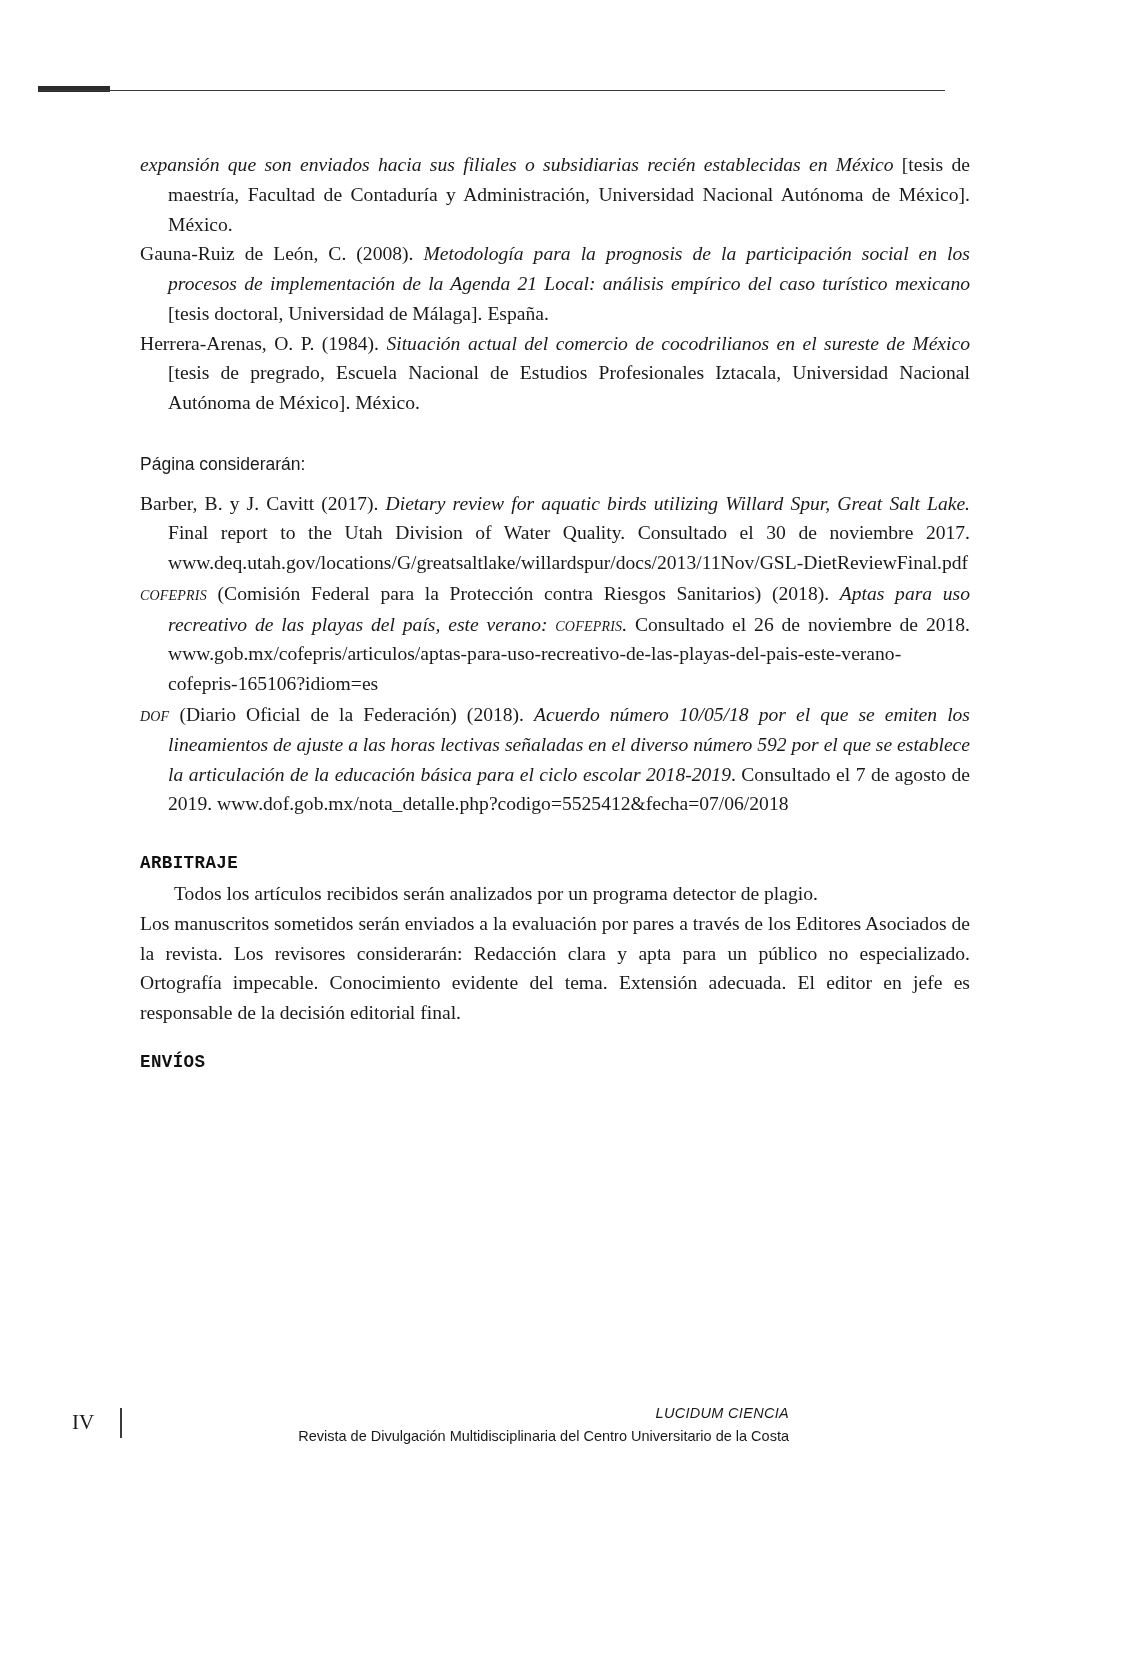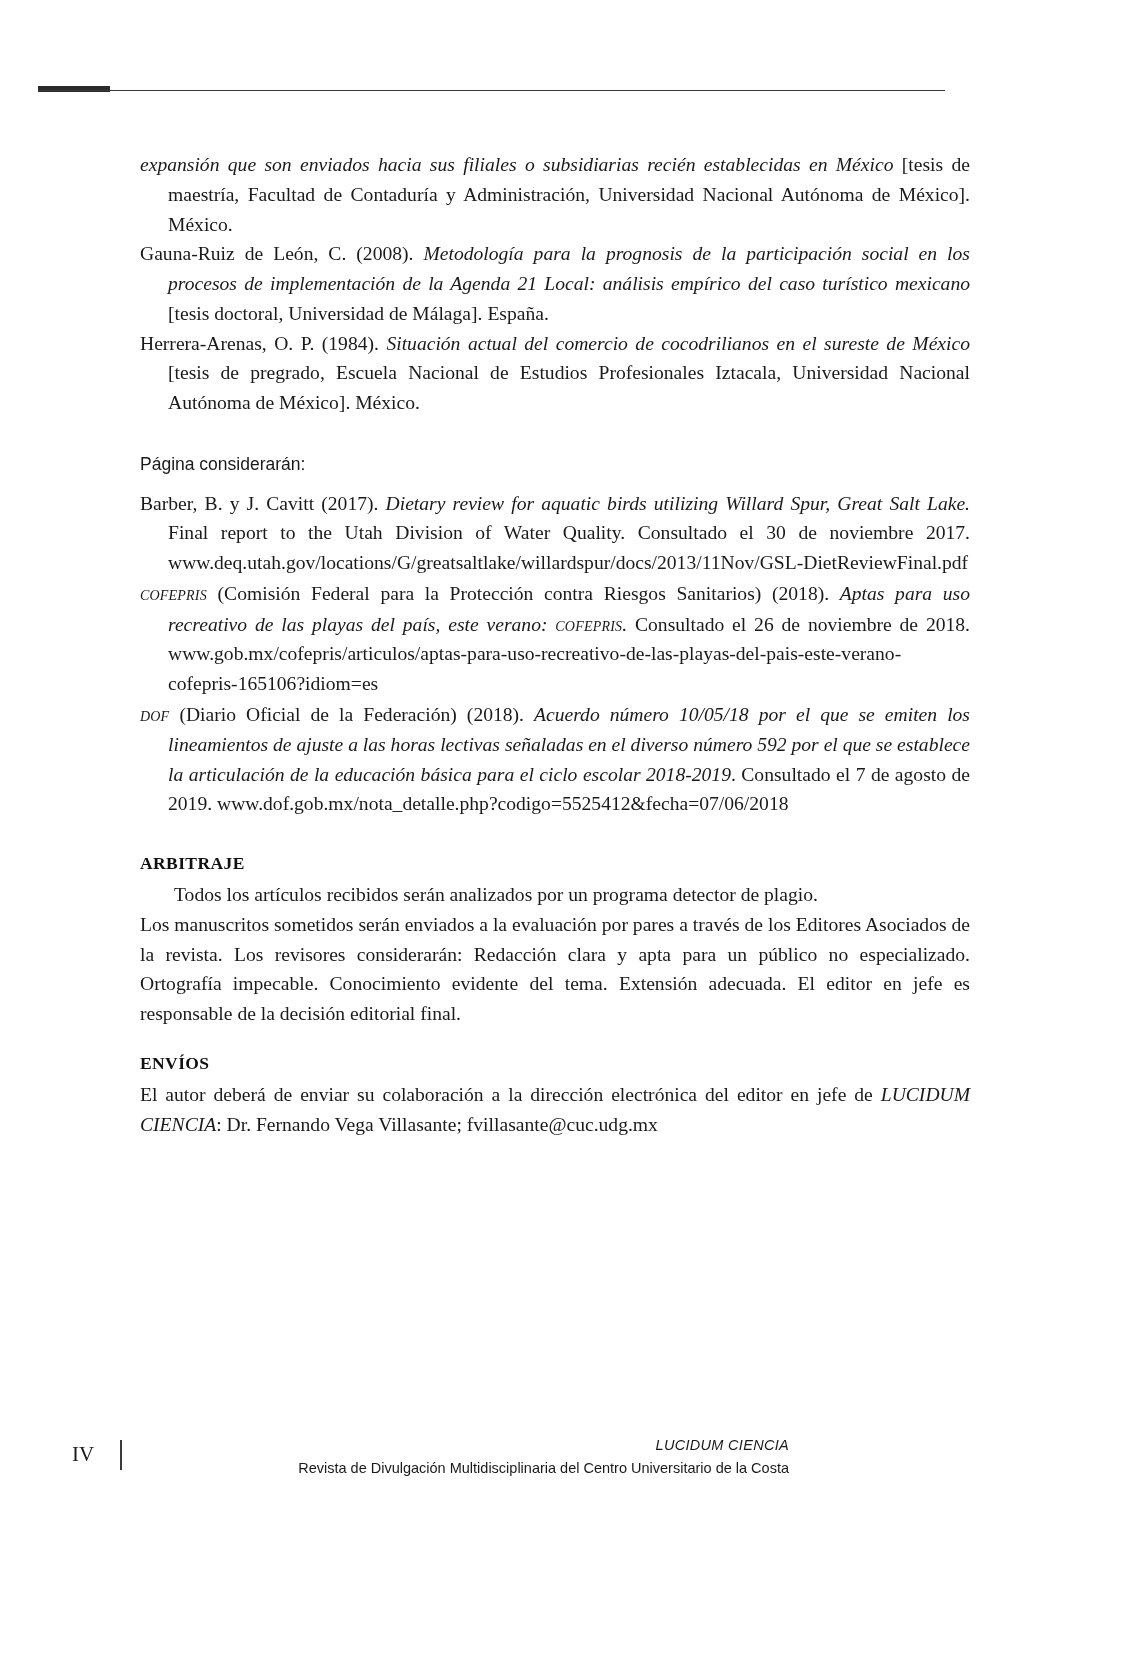--- a/index.html
+++ b/index.html
@@ -77,41 +77,41 @@
 
   .subhead-plain {
     font-family: "Liberation Sans", sans-serif;
     font-size: 17.5px;
     line-height: 1.4;
     margin: 0;
     color: #1a1a1a;
   }
 
   .section-head {
-    font-family: Liberation Serif, serif;
+    font-family: Liberation Mono, monospace;
     font-weight: bold;
     font-size: 17.5px;
     letter-spacing: .4px;
     margin: 0 0 6px 0;
     color: #111;
   }
 
   .body-para {
     font-size: 19.6px;
     line-height: 1.52;
     text-align: justify;
     margin: 0;
   }
   .body-para.indent { text-indent: 34px; }
 
   
   .footer {
     position: absolute;
     left: 0;
-    top: 1428px;
+    top: 1396px;
     width: 964px;
     height: 60px;
   }
   .folio-rule {
     position: absolute;
     left: 68px;
     top: 6px;
     width: 878px;
     height: 1px;
     background: #ffffff;
@@ -177,21 +177,20 @@
 
     <div class="spacer-lg"></div>
 
     <h2 class="section-head">ARBITRAJE</h2>
     <p class="body-para indent">Todos los artículos recibidos serán analizados por un programa detector de plagio.</p>
     <p class="body-para">Los manuscritos sometidos serán enviados a la evaluación por pares a través de los Editores Asociados de la revista. Los revisores considerarán: Redacción clara y apta para un público no especializado. Ortografía impecable. Conocimiento evidente del tema. Extensión adecuada. El editor en jefe es responsable de la decisión editorial final.</p>
 
     <div class="spacer-md"></div>
 
     <h2 class="section-head">ENVÍOS</h2>
-    <p class="body-para"><span>El autor deberá de enviar su colaboración a la dirección electrónica del editor en jefe de </span><span class="it">LUCIDUM CIENCIA</span><span>: Dr. Fernando Vega Villasante; fvillasante@cuc.udg.mx</span></p>
 
   </div>
 
   <div class="footer">
     <div class="folio-rule"></div>
     <div class="folio">IV</div>
     <div class="folio-bar"></div>
     <div class="footer-right">
       <div class="jtitle">LUCIDUM CIENCIA</div>
       <div>Revista de Divulgación Multidisciplinaria del Centro Universitario de la Costa</div>

